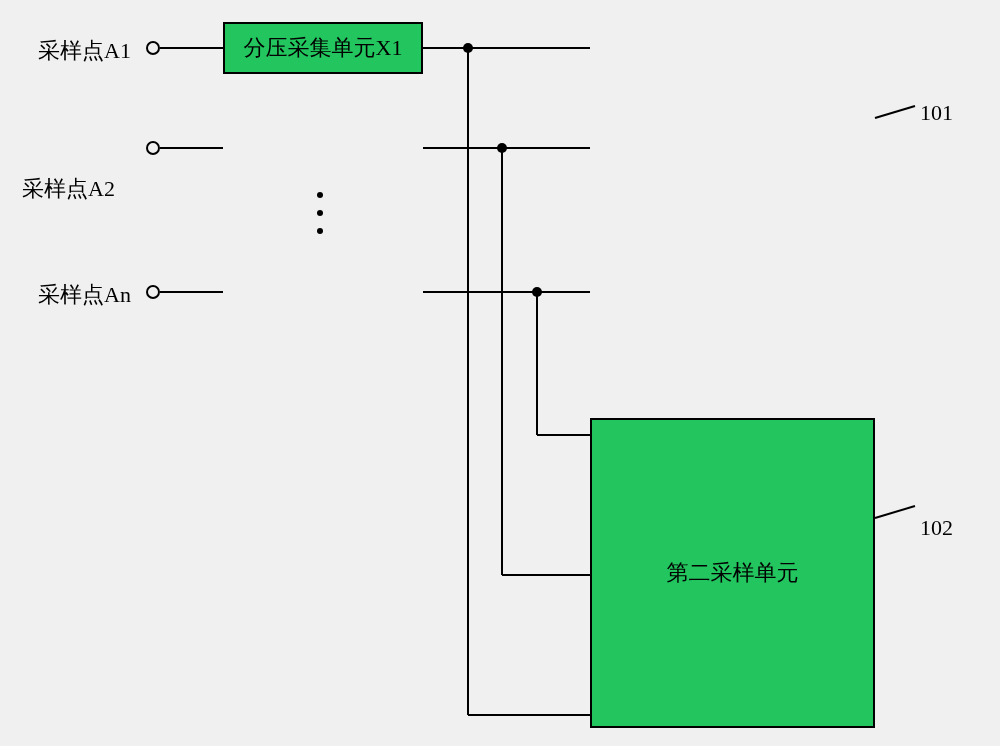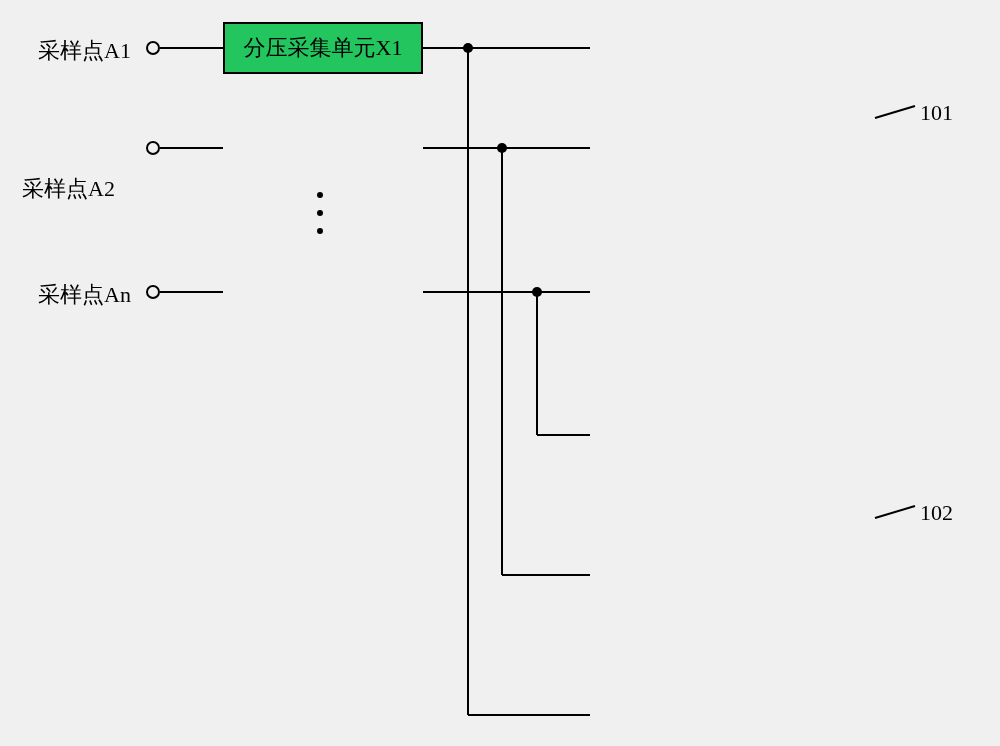--- a/index.html
+++ b/index.html
@@ -88,23 +88,26 @@
     <span>分压采集单元X1</span>
   </div>
 
   <div class="vdots" style="left:317px; top:192px;">
     <div class="d"></div>
       <div class="d"></div>
       <div class="d"></div>
   </div>
 
 
+  <div class="box" style="left:590px; top:418px; width:285px; height:310px;">
+    <span>第二采样单元</span>
+  </div>
 
   <div class="label" style="left:920px; top:100px;text-align:right;">101</div>
-  <div class="label" style="left:920px; top:500px;">102</div>
+  <div class="label" style="left:920px; top:515px;">102</div>
 
   <div class="junction" style="left:463px; top:43px;"></div>
   <div class="junction" style="left:497px; top:143px;"></div>
   <div class="junction" style="left:532px; top:287px;"></div>
 
   <svg class="wires">
 
     <line x1="160" y1="48" x2="223" y2="48"></line>
     <line x1="160" y1="148" x2="223" y2="148"></line>
     <line x1="160" y1="292" x2="223" y2="292"></line>

